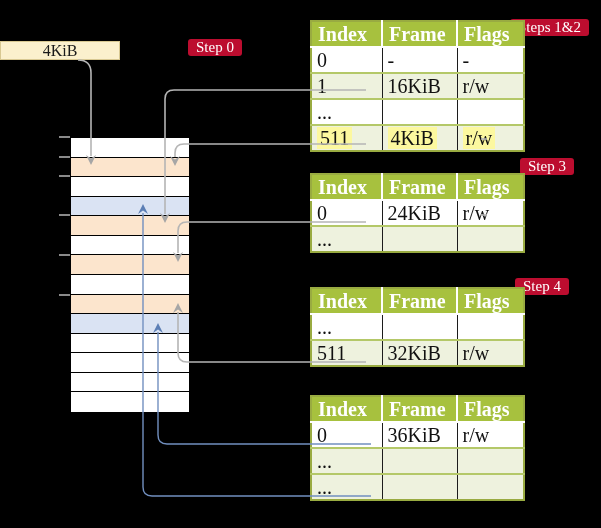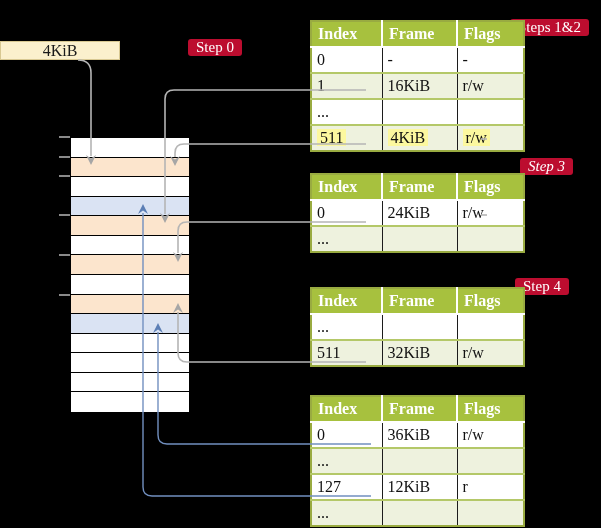--- a/index.html
+++ b/index.html
@@ -25,39 +25,39 @@
     background:var(--cream);border:1px solid #d8c892;
     text-align:center;font-size:16px;line-height:17px;color:#1a1a1a;
   }
   .step-label{
     position:absolute;background:var(--crimson);color:#fff;
     font-size:15px;line-height:17px;height:17px;padding:0 8px;border-radius:3px;
     white-space:nowrap;
   }
   .step0{left:188px;top:39px;}
   .steps12{left:510px;top:19px;}
-  .step3{left:520px;top:158px;font-style:italic;}
+  .step3{left:520px;top:158px;}
   .step4{left:515px;top:278px;}
 
   .memory-stack{
     position:absolute;left:70px;top:137px;width:120px;height:276px;box-sizing:border-box;
     border:1px solid #000;background:#fff;
     display:grid;grid-template-rows:repeat(14,1fr);
   }
   .mrow{border-bottom:1px solid #000;}
   .mrow:last-child{border-bottom:none;}
   .mrow.white{background:#ffffff;}
   .mrow.peach{background:var(--peach);}
   .mrow.blue{background:var(--blue-row);}
 
   .tick{position:absolute;left:59px;width:11px;height:2px;background:#8a8a8a;}
 
   .ptable{
     position:absolute;left:310px;width:171px;border-collapse:collapse;
-    border:2px solid var(--border-olive);font-size:16px;color:#111;table-layout:fixed;
+    border:2px solid var(--border-olive);font-size:20px;color:#111;table-layout:fixed;
   }
   .pos-t1{top:20px;} .pos-t2{top:173px;} .pos-t3{top:287px;} .pos-t4{top:395px;}
   .ptable th{
     background:var(--hdr-green);color:#fff;font-weight:bold;text-align:left;
     height:20px;line-height:20px;padding:2px 6px;
     border-right:2px solid #fff;border-bottom:2px solid #fff;overflow:hidden;
   }
   .ptable th:last-child{border-right:none;}
   .ptable td{
     height:24px;line-height:22px;padding:0 5px;box-sizing:content-box;
@@ -199,25 +199,20 @@
           <tr class="white">
             <td>0</td>
             <td>36KiB</td>
             <td>r/w</td>
           </tr>
           <tr class="green">
             <td>...</td>
             <td></td>
             <td></td>
           </tr>
-          <tr class="white">
-            <td>127</td>
-            <td>12KiB</td>
-            <td>r</td>
-          </tr>
           <tr class="green">
             <td>...</td>
             <td></td>
             <td></td>
           </tr>
         </tbody>
       </table>
     </div>
 
   <svg class="connectors" viewBox="0 0 601 528">

